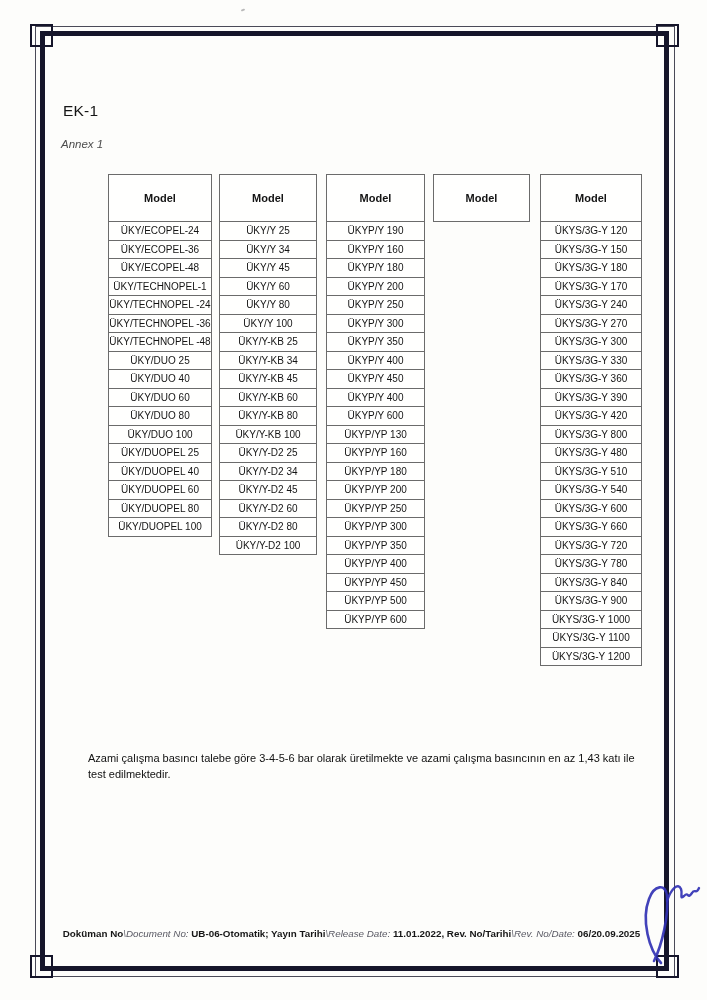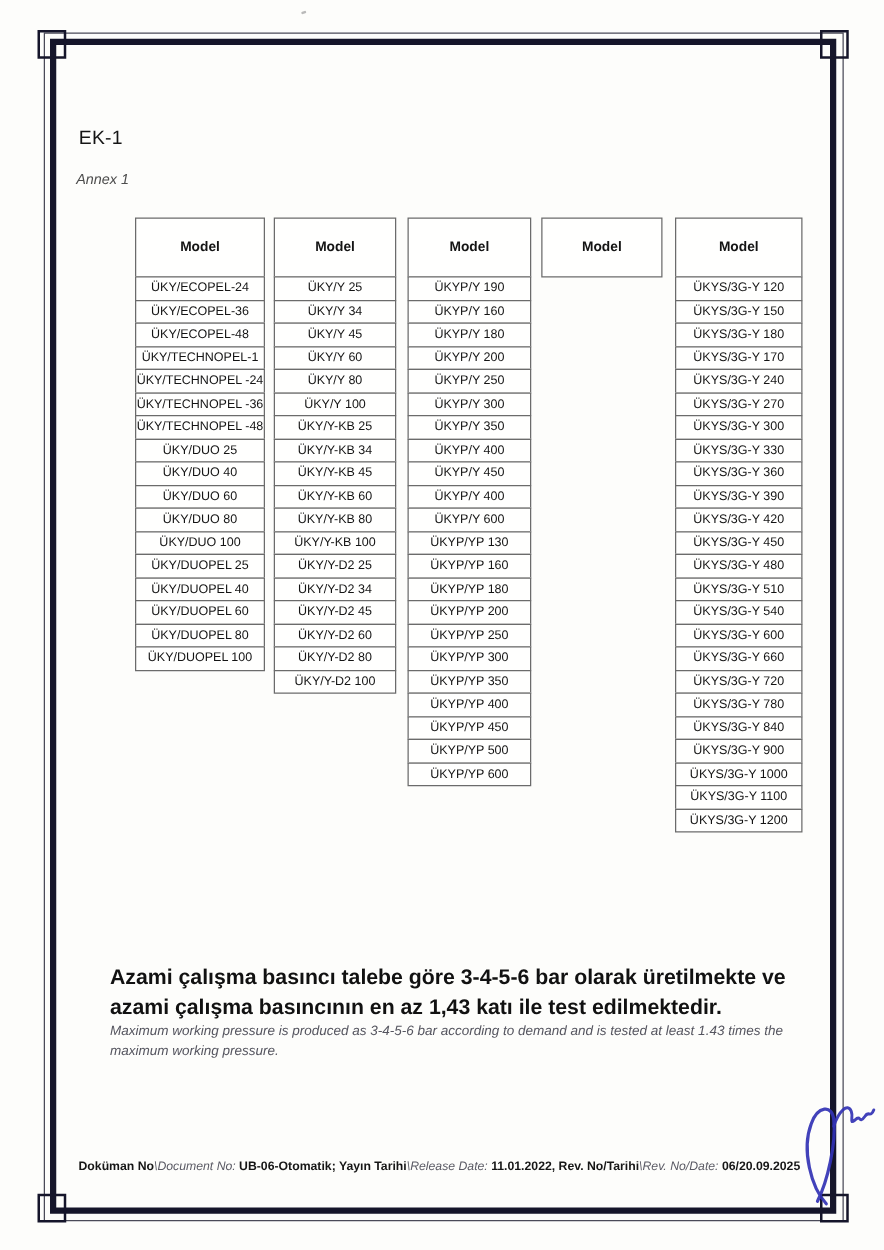--- a/index.html
+++ b/index.html
@@ -43,21 +43,21 @@
     display:flex;align-items:center;justify-content:center;
     font-weight:700;font-size:11px;color:#141414;
   }
   .trow{
     box-sizing:border-box;height:19.5px;margin-top:-1px;border:1.2px solid #6b6b6b;background:#fffffe;
     display:flex;align-items:center;justify-content:center;
     font-size:10px;color:#141414;white-space:nowrap;
   }
   
   .note{position:absolute;left:88px;top:751px;width:560px;line-height:1.42;}
-  .note-tr{font-size:17px;font-weight:700;color:#111;margin-top:19px;}
+  .note-tr{font-size:11px;font-weight:400;color:#111;}
   .note-en{font-size:10.8px;font-style:italic;color:#55555f;}
   
   .footer{
     position:absolute;left:60px;right:64px;top:928px;text-align:center;
     font-size:9.8px;color:#161616;white-space:pre;
   }
   .footer span.b{font-weight:700;font-style:normal;}
   .footer span.i{font-style:italic;font-weight:400;color:#5a5a64;}
   
   .signature{position:absolute;left:626px;top:870px;width:78px;height:100px;pointer-events:none;}
@@ -163,40 +163,39 @@
           <div class="trow">ÜKYS/3G-Y 150</div>
           <div class="trow">ÜKYS/3G-Y 180</div>
           <div class="trow">ÜKYS/3G-Y 170</div>
           <div class="trow">ÜKYS/3G-Y 240</div>
           <div class="trow">ÜKYS/3G-Y 270</div>
           <div class="trow">ÜKYS/3G-Y 300</div>
           <div class="trow">ÜKYS/3G-Y 330</div>
           <div class="trow">ÜKYS/3G-Y 360</div>
           <div class="trow">ÜKYS/3G-Y 390</div>
           <div class="trow">ÜKYS/3G-Y 420</div>
-          <div class="trow">ÜKYS/3G-Y 450</div>
+          <div class="trow">ÜKYS/3G-Y 800</div>
           <div class="trow">ÜKYS/3G-Y 480</div>
           <div class="trow">ÜKYS/3G-Y 510</div>
           <div class="trow">ÜKYS/3G-Y 540</div>
           <div class="trow">ÜKYS/3G-Y 600</div>
           <div class="trow">ÜKYS/3G-Y 660</div>
           <div class="trow">ÜKYS/3G-Y 720</div>
           <div class="trow">ÜKYS/3G-Y 780</div>
           <div class="trow">ÜKYS/3G-Y 840</div>
           <div class="trow">ÜKYS/3G-Y 900</div>
           <div class="trow">ÜKYS/3G-Y 1000</div>
           <div class="trow">ÜKYS/3G-Y 1100</div>
           <div class="trow">ÜKYS/3G-Y 1200</div>
         </div>
     </div>
   </div>
 
   <div class="note">
     <div class="note-tr">Azami çalışma basıncı talebe göre 3-4-5-6 bar olarak üretilmekte ve azami çalışma basıncının en az 1,43 katı ile test edilmektedir.</div>
-    <div class="note-en">Maximum working pressure is produced as 3-4-5-6 bar according to demand and is tested at least 1.43 times the maximum working pressure.</div>
   </div>
 
   <div class="footer"><span class="b">Doküman No</span><span class="i">\Document No: </span><span class="b">UB-06-Otomatik; Yayın Tarihi</span><span class="i">\Release Date: </span><span class="b">11.01.2022, Rev. No/Tarihi</span><span class="i">\Rev. No/Date: </span><span class="b">06/20.09.2025</span></div>
 
   <svg class="signature" viewBox="0 0 78 100">
     <path d="M35,93 C23,80 15,50 23,29 C28,15 40,13 41,26 C43,45 36,75 28,91" fill="none" stroke="#3232b4" stroke-width="2.6" stroke-linecap="round" opacity="0.92"></path>
     <path d="M41,31 C45,19 52,12 55,19 C57,24 53,30 58,26 C63,21 61,30 66,23 C69,18 70,25 73,18" fill="none" stroke="#3232b4" stroke-width="2.4" stroke-linecap="round" opacity="0.92"></path>
   </svg>
 
 </div>

